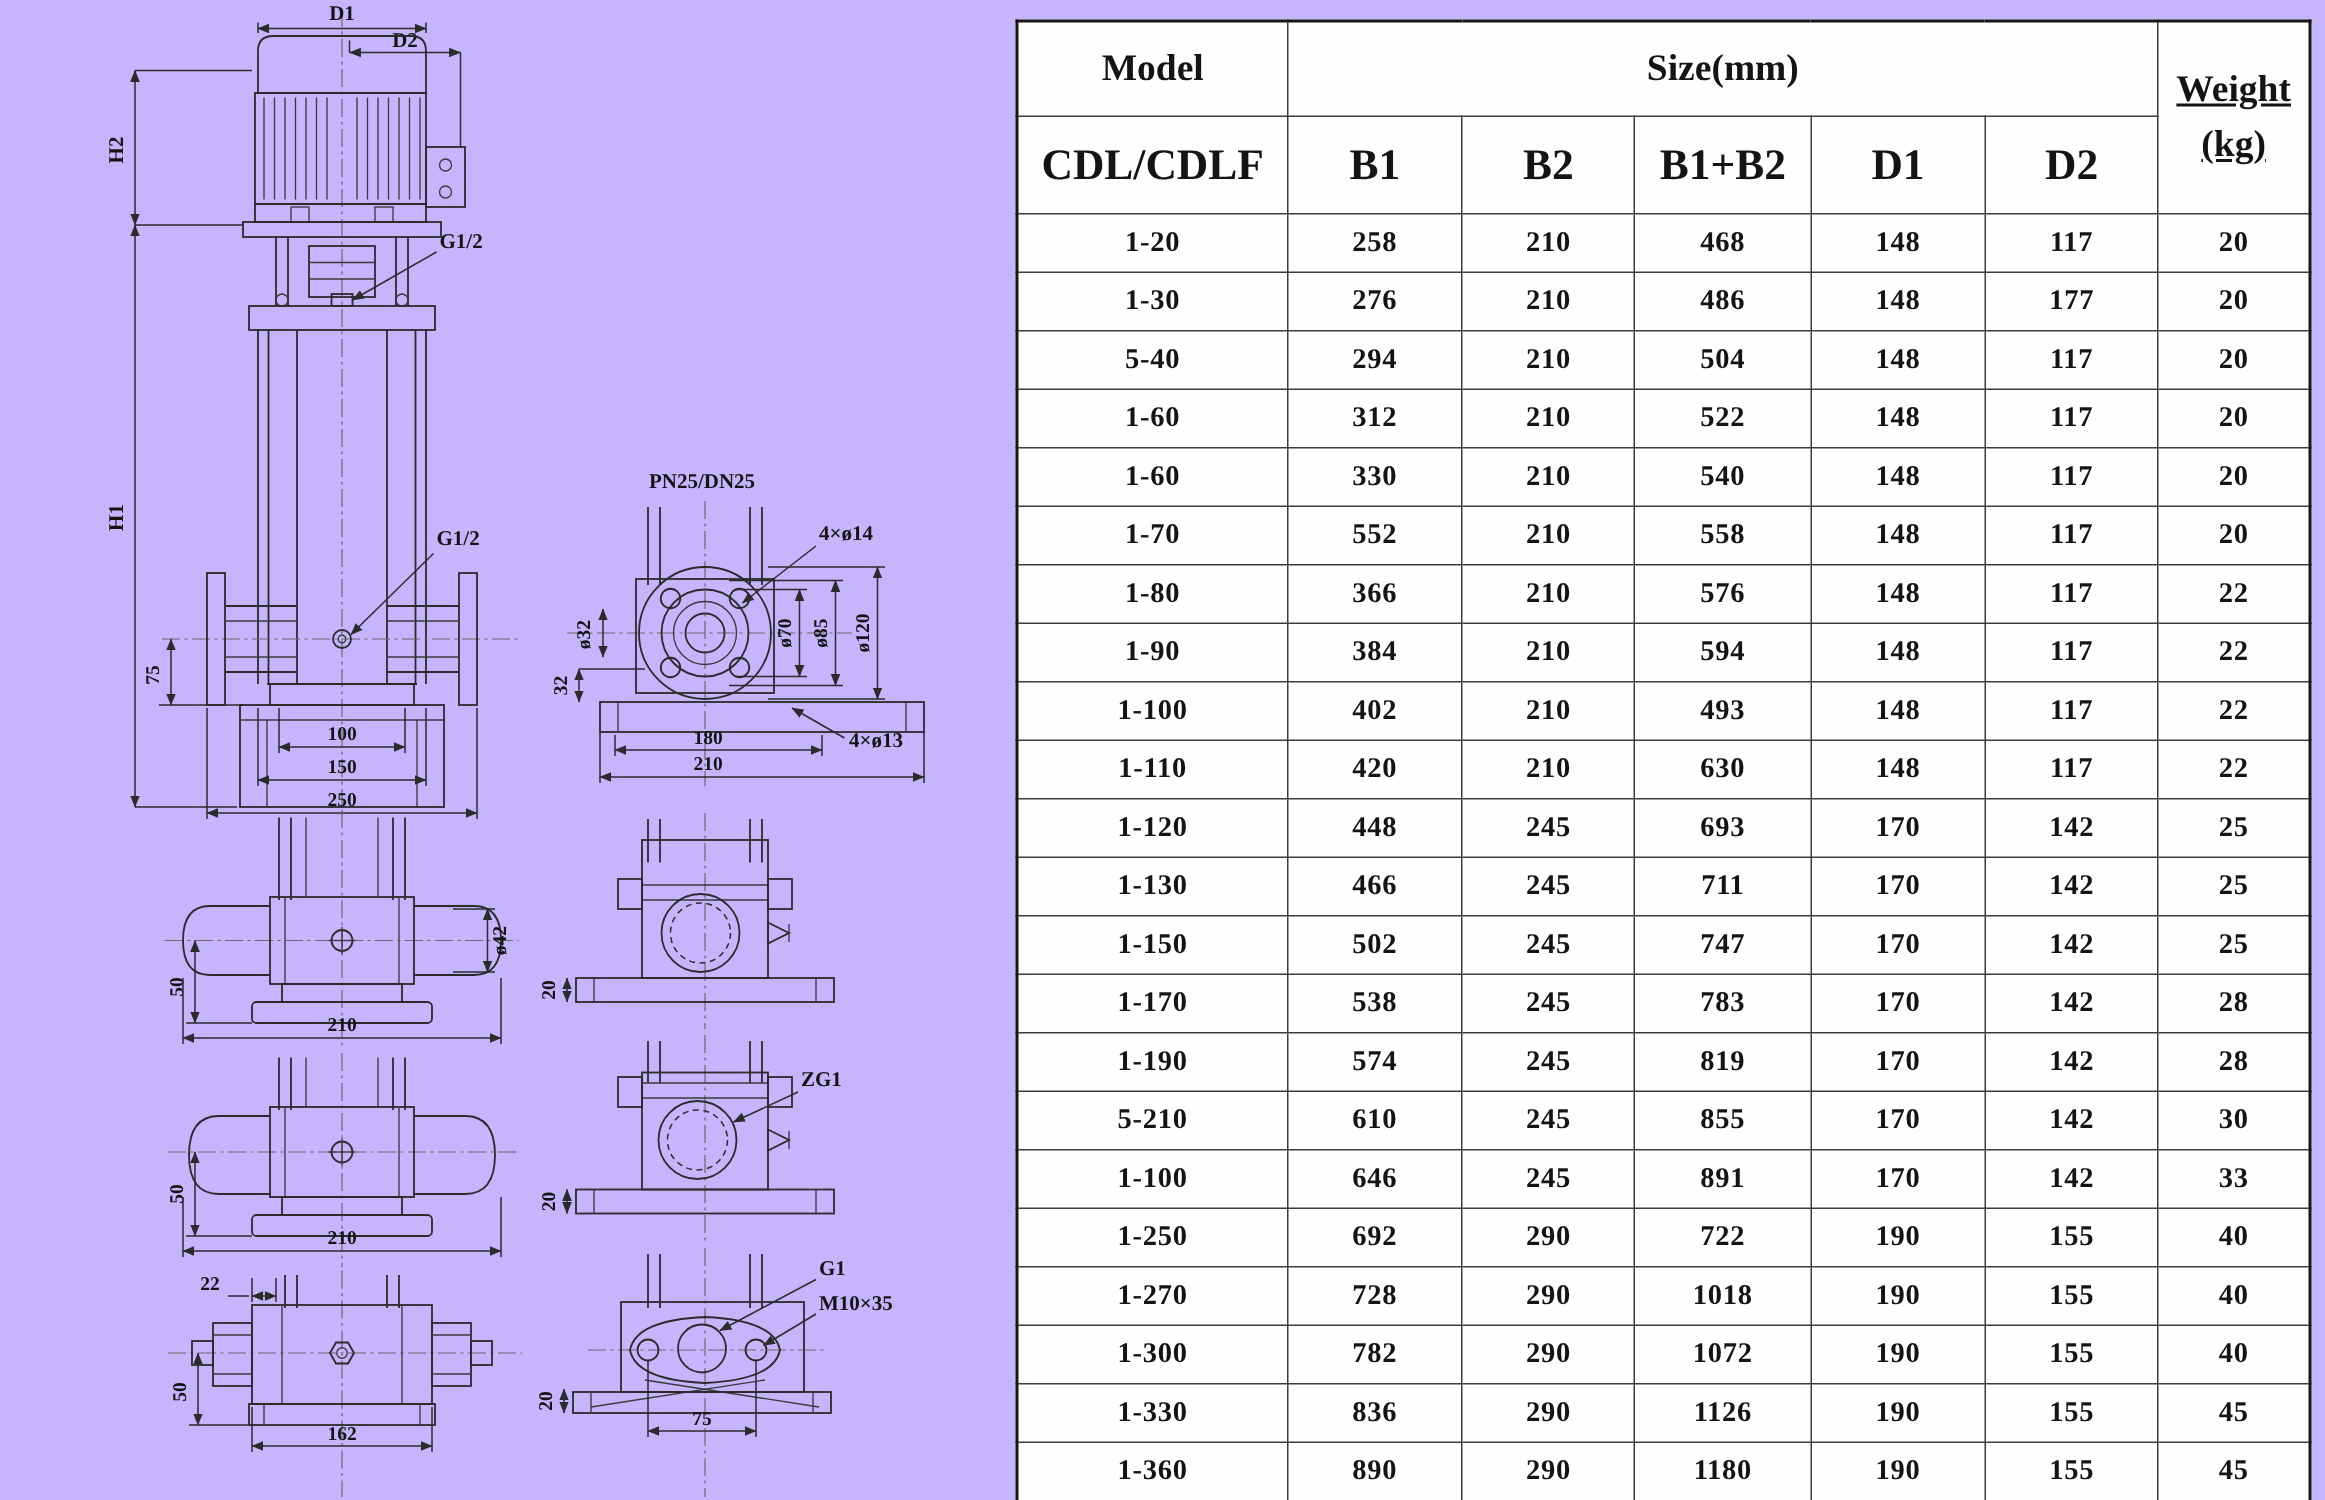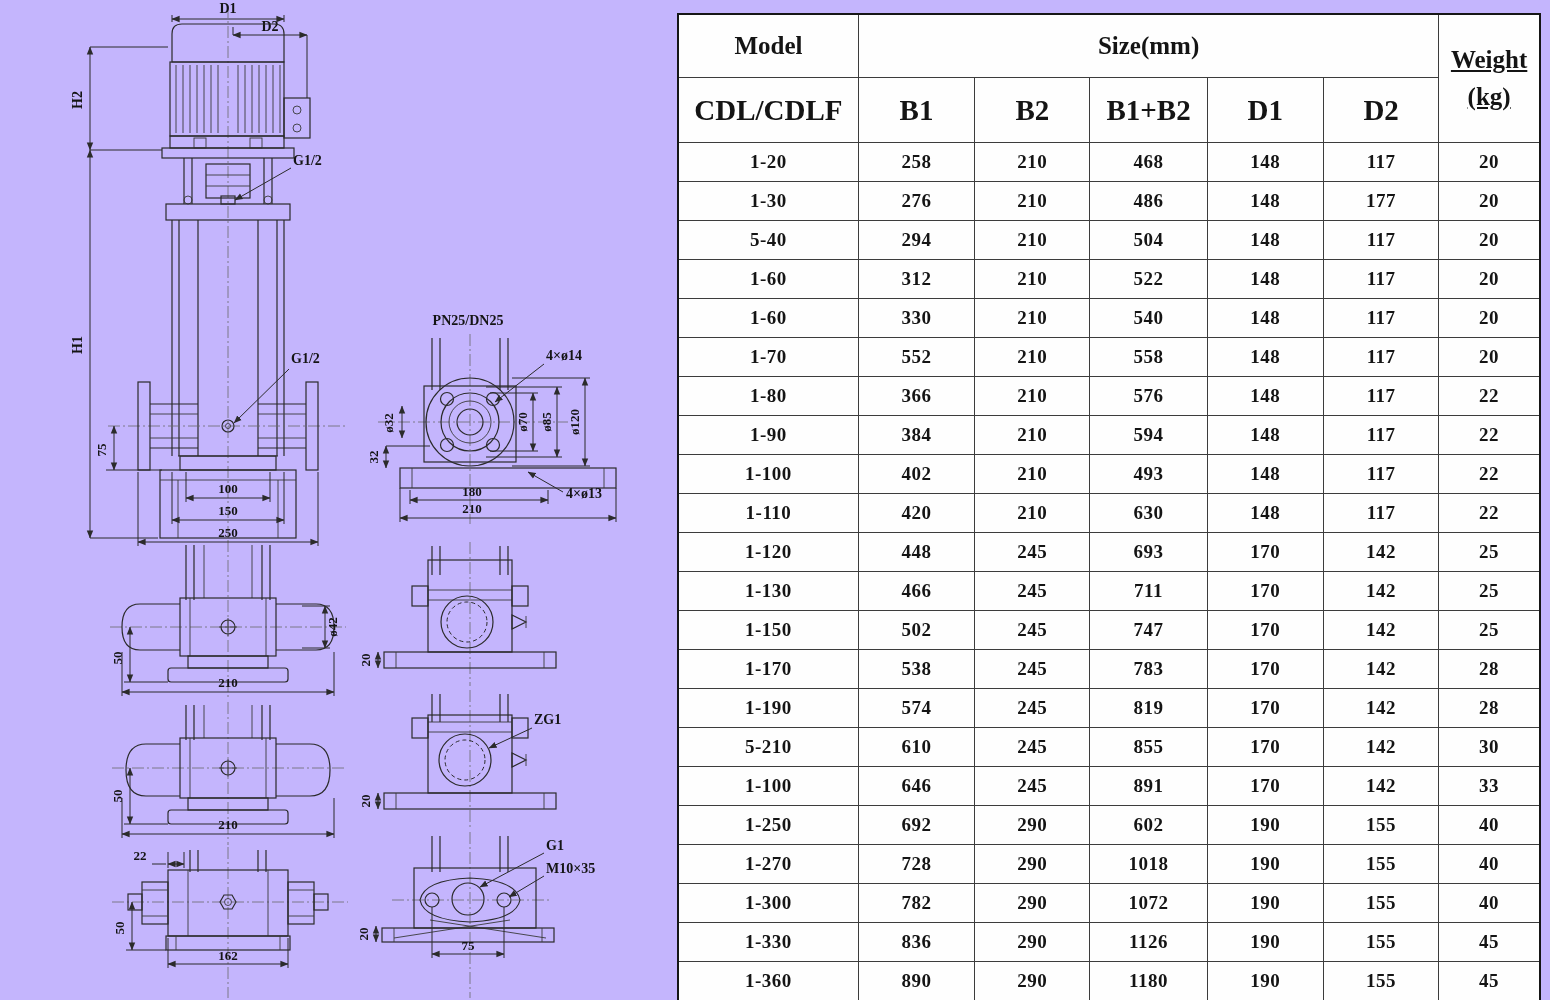--- a/index.html
+++ b/index.html
@@ -599,21 +599,21 @@
             <td>245</td>
             <td>891</td>
             <td>170</td>
             <td>142</td>
             <td>33</td>
           </tr>
           <tr>
             <td>1-250</td>
             <td>692</td>
             <td>290</td>
-            <td>602</td>
+            <td>722</td>
             <td>190</td>
             <td>155</td>
             <td>40</td>
           </tr>
           <tr>
             <td>1-270</td>
             <td>728</td>
             <td>290</td>
             <td>1018</td>
             <td>190</td>

